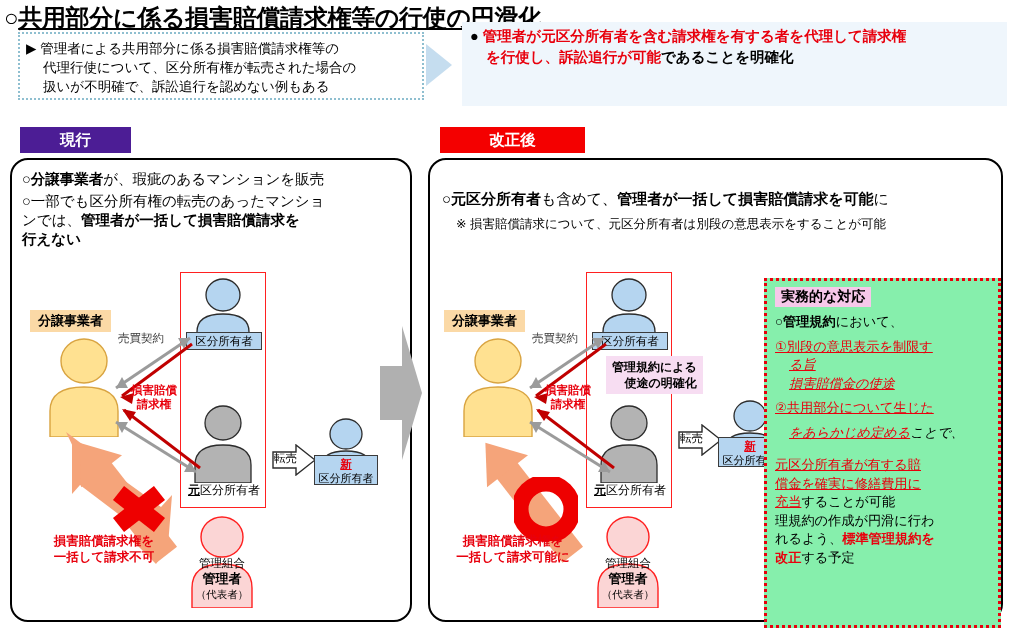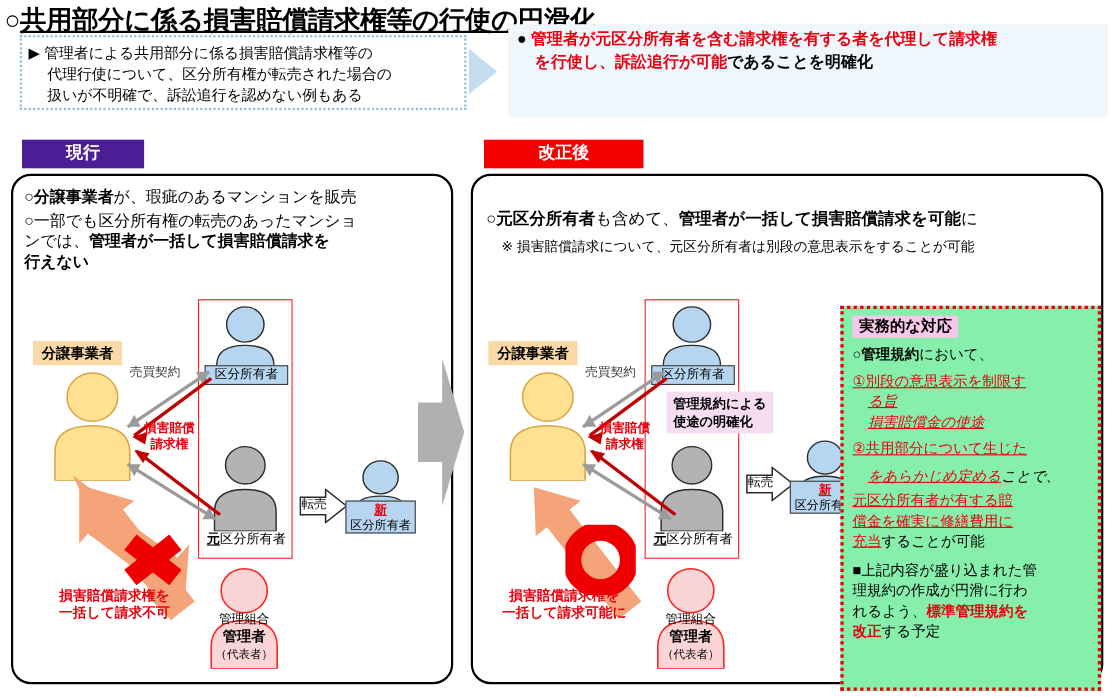--- a/index.html
+++ b/index.html
@@ -53,21 +53,21 @@
   
   .lbl{position:absolute;white-space:nowrap;}
 
   #cur-red-rect{left:180px;top:272px;width:86px;height:236px;border:1.5px solid #ff2020;box-sizing:border-box;}
   #rev-red-rect{left:586px;top:272px;width:86px;height:236px;border:1.5px solid #ff2020;box-sizing:border-box;}
 
   .seller-tag{position:absolute;background:#fbd9a6;font-size:13px;font-weight:bold;
               padding:2px 8px;white-space:nowrap;}
 
   .kiyaku-tag{position:absolute;background:#f7ddf2;font-size:12px;font-weight:bold;
-              text-align:left;line-height:16px;padding:3px 6px;white-space:nowrap;}
+              text-align:right;line-height:16px;padding:3px 6px;white-space:nowrap;}
 
   .redtxt{color:#e8000d;font-weight:bold;}
 
   
   #practical{left:764px;top:278px;width:237px;height:350px;
              border:3px dotted #e8000d;box-sizing:border-box;background:#86efac;padding:6px 8px;}
   #practical .title{background:#f7c8ea;display:inline-block;font-size:14px;font-weight:bold;padding:1px 6px;}
   #practical .l{font-size:13.2px;line-height:18.5px;margin-top:6px;}
   #practical .r{color:#e8000d;}
   #practical .u{text-decoration:underline;text-underline-offset:1px;}
@@ -367,29 +367,26 @@
     <span>①別段の意思表示を制限す</span>
   </div>
   <div class="l r u ind" style="margin-top:0;">る旨</div>
 
   <div class="l r u ind" style="margin-top:0;">損害賠償金の使途</div>
   <div class="l r u">②共用部分について生じた</div>
 
   <div class="l ind">
     <span class="r u">をあらかじめ定める</span><span>ことで、</span>
   </div>
-  <div class="l r u" style="margin-top:4px;">元区分所有者が有する賠</div>
+  <div class="l r u" style="margin-top:14px;">元区分所有者が有する賠</div>
   <div class="l r u" style="margin-top:0;">償金を確実に修繕費用に</div>
   <div class="l" style="margin-top:0;">
     <span class="r u">充当</span><span>することが可能</span>
   </div>
 
-  <div class="sq">
-    <span>■</span><span>上記内容が盛り込まれた管</span>
-  </div>
   <div class="sq" style="margin-top:0;">理規約の作成が円滑に行わ</div>
   <div class="sq" style="margin-top:0;">
     <span>れるよう、</span><b class="r">標準管理規約を</b>
   </div>
   <div class="sq" style="margin-top:0;">
     <b class="r">改正</b><span>する予定</span>
   </div>
 </div>
 
 </body></html>

